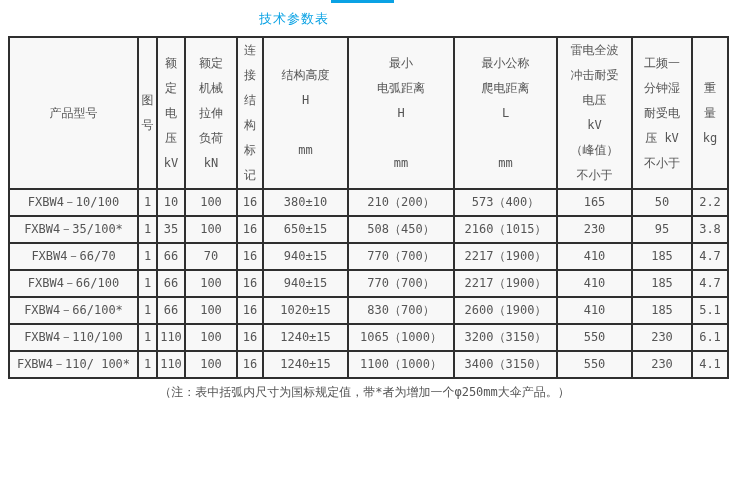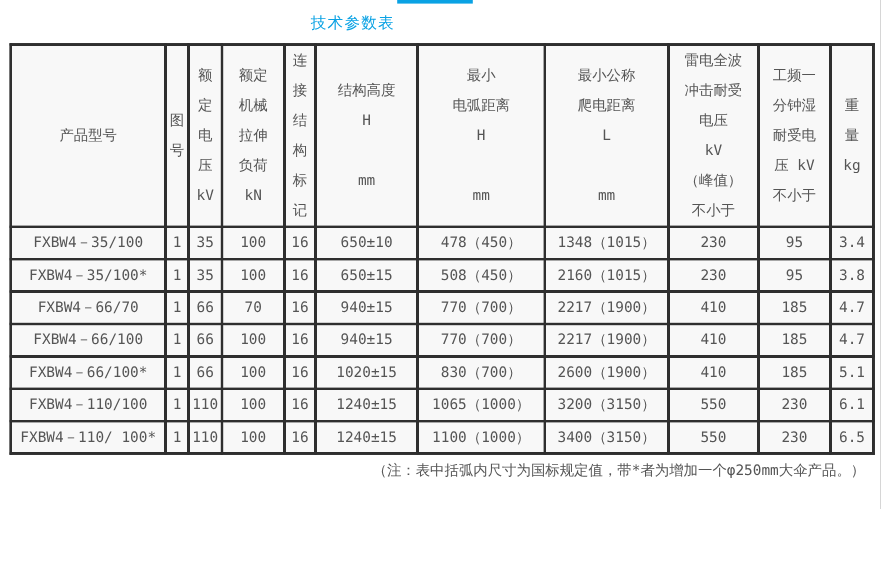--- a/index.html
+++ b/index.html
@@ -33,21 +33,21 @@
   .params th{
     font-size:12px;line-height:25px;height:149px;
     white-space:pre-line;
   }
   .params td{
     font-size:12px;line-height:25px;height:25px;
     white-space:pre;
   }
   .footnote{
     width:713px;margin-left:8px;margin-top:5px;
-    text-align:right;padding-right:6px;
+    text-align:center;padding-right:6px;
     font-size:12px;color:#555555;letter-spacing:0px;
   }
 </style>
 </head>
 <body>
 
 <div class="top-frag"></div>
 
 <div class="title-wrap">
   <a class="title-link">技术参数表</a>
@@ -113,31 +113,31 @@
 耐受电
 压 kV
 不小于</th>
       <th>重
 量
 kg</th>
     </tr>
   </thead>
   <tbody>
     <tr>
-      <td>FXBW4－35/100</td>
-        <td>1</td>
-        <td>35</td>
-        <td>100</td>
-        <td>16</td>
-        <td>650±10</td>
-        <td>478（450）</td>
-        <td>1348（1015）</td>
-        <td>230</td>
-        <td>95</td>
-        <td>3.4</td>
+      <td>FXBW4－10/100</td>
+        <td>1</td>
+        <td>10</td>
+        <td>100</td>
+        <td>16</td>
+        <td>380±10</td>
+        <td>210（200）</td>
+        <td>573（400）</td>
+        <td>165</td>
+        <td>50</td>
+        <td>2.2</td>
     </tr>
     <tr>
       <td>FXBW4－35/100*</td>
         <td>1</td>
         <td>35</td>
         <td>100</td>
         <td>16</td>
         <td>650±15</td>
         <td>508（450）</td>
         <td>2160（1015）</td>
@@ -201,18 +201,18 @@
       <td>FXBW4－110/ 100*</td>
         <td>1</td>
         <td>110</td>
         <td>100</td>
         <td>16</td>
         <td>1240±15</td>
         <td>1100（1000）</td>
         <td>3400（3150）</td>
         <td>550</td>
         <td>230</td>
-        <td>6.5</td>
+        <td>4.1</td>
     </tr>
   </tbody>
 </table>
 
 <div class="footnote">（注：表中括弧内尺寸为国标规定值，带*者为增加一个φ250mm大伞产品。）</div>
 
 </body></html>

